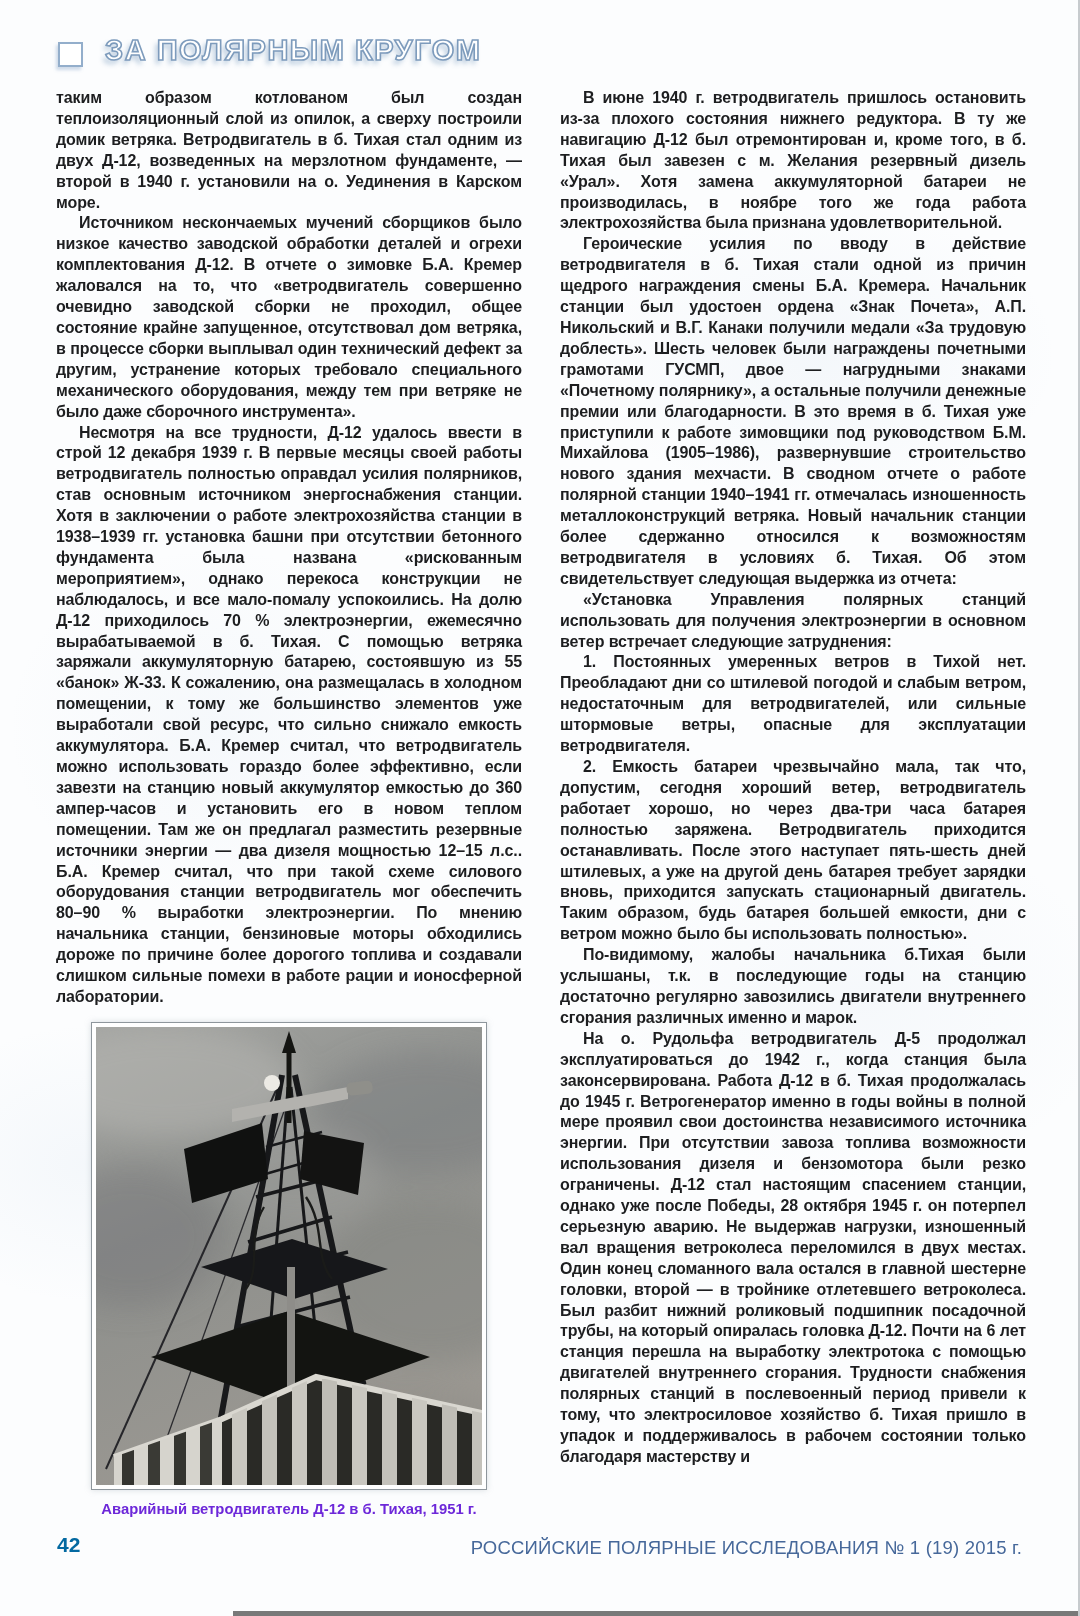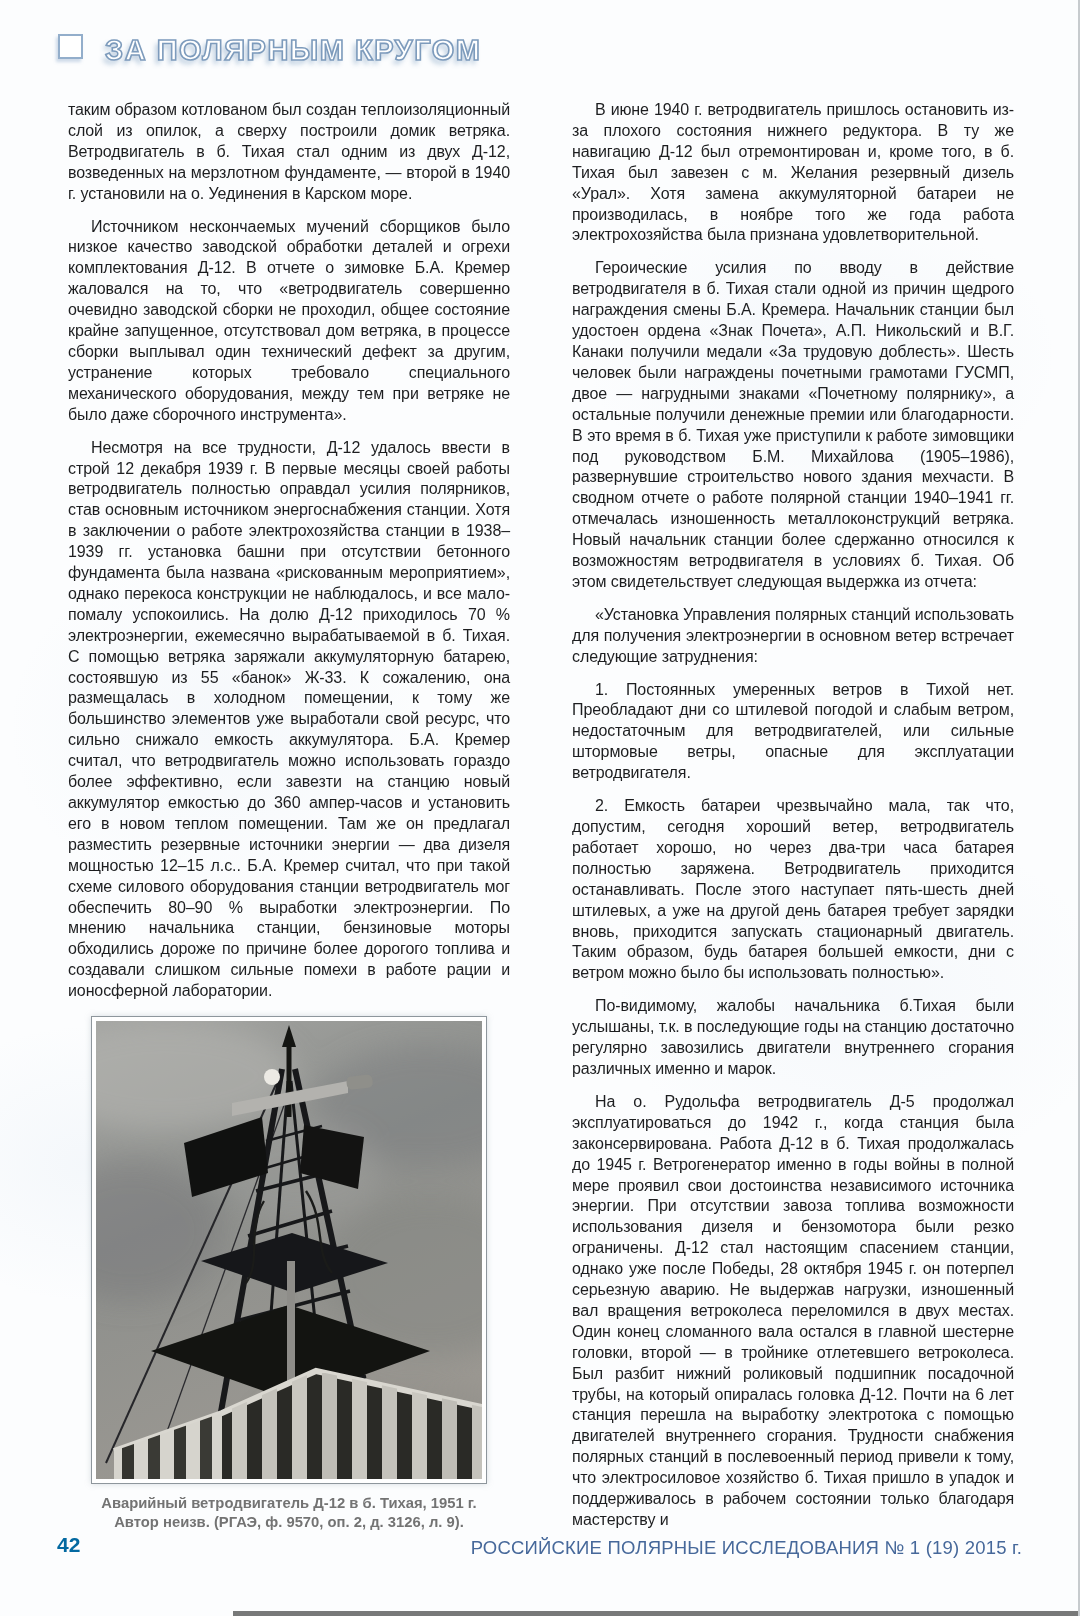--- a/index.html
+++ b/index.html
@@ -13,21 +13,21 @@
     content:""; position:absolute; inset:0; pointer-events:none;
     background:
       radial-gradient(ellipse 340px 220px at 76% 22%, rgba(140,175,210,0.07), transparent 70%),
       radial-gradient(ellipse 300px 260px at 20% 45%, rgba(140,175,210,0.06), transparent 70%),
       radial-gradient(ellipse 360px 260px at 80% 62%, rgba(140,175,210,0.06), transparent 70%),
       radial-gradient(ellipse 260px 200px at 8% 72%, rgba(140,175,210,0.07), transparent 70%);
   }
 
   .masthead {
     position:absolute; top:34px; left:58px;
-    display:flex; align-items:flex-start; gap:22px;
+    display:flex; align-items:flex-end; gap:22px;
   }
   .masthead-square {
     width:21px; height:21px; background:#ffffff;
     border:2.5px solid #93aecb;
     box-shadow:-2px 3px 3px rgba(120,155,195,0.35);
   }
   .masthead-title {
     font-size:29px; font-weight:800; letter-spacing:1.5px;
     color:#ffffff;
     -webkit-text-stroke:1.6px #7d9bbc;
@@ -35,32 +35,32 @@
     white-space:nowrap;
   }
 
   .body-col {
     position:absolute; top:88px; width:466px;
     font-size:16px; line-height:20.9px; letter-spacing:-0.1px;
     color:#1d1e20; text-align:justify;
   }
   .col-left  { left:56px; }
   .col-right { left:560px; }
-  .body-col p { margin:12px; text-indent:23px; }
+  .body-col p { margin:0; text-indent:23px;font-weight:bold; }
   .body-col p.no-indent { text-indent:0; }
 
   figure.photo-figure { margin:14px 0 0 0; text-align:center; }
   .photo-frame {
     display:inline-block; padding:4px; background:#ffffff;
     border:1px solid #8e969c; box-shadow:0 0 6px rgba(150,160,170,0.35);
     line-height:0;
   }
   .photo-caption {
     margin-top:9px; font-size:14.8px; font-weight:bold; line-height:19px;
-    text-align:center; color:#737373; letter-spacing:0;
+    text-align:center; color:#6d28d9; letter-spacing:0;
   }
   .photo-caption div { text-indent:0; }
 
   .footer-pagenum {
     position:absolute; left:57px; top:1533px;
     font-size:21px; font-weight:bold; color:#0369a1;
   }
   .footer-journal {
     position:absolute; right:58px; top:1537px;
     font-size:18.5px; color:#46689a; letter-spacing:0.2px; white-space:nowrap;margin-left:16px;
@@ -159,21 +159,20 @@
             <rect x="18" y="388" width="108" height="70" fill="#d6d4cd"></rect>
             <rect x="26" y="396" width="12" height="62" fill="#34342f"></rect>
             <rect x="52" y="392" width="12" height="66" fill="#3a3a35"></rect>
             <rect x="78" y="390" width="12" height="68" fill="#34342f"></rect>
             <rect x="104" y="388" width="12" height="70" fill="#3a3a35"></rect>
           </g>
         </svg>
       </span>
       <figcaption class="photo-caption">
         <div>Аварийный ветродвигатель Д-12 в б. Тихая, 1951 г.</div>
-        <div>Автор неизв. (РГАЭ, ф. 9570, оп. 2, д. 3126, л. 9).</div>
       </figcaption>
     </figure>
   </div>
 
   <div class="body-col col-right">
     <div>
         <p>В июне 1940 г. ветродвигатель пришлось остановить из-за плохого состояния нижнего редуктора. В ту же навигацию Д-12 был отремонтирован и, кроме того, в б. Тихая был завезен с м. Желания резервный дизель «Урал». Хотя замена аккумуляторной батареи не производилась, в ноябре того же года работа электрохозяйства была признана удовлетворительной.</p>
         <p>Героические усилия по вводу в действие ветродвигателя в б. Тихая стали одной из причин щедрого награждения смены Б.А. Кремера. Начальник станции был удостоен ордена «Знак Почета», А.П. Никольский и В.Г. Канаки получили медали «За трудовую доблесть». Шесть человек были награждены почетными грамотами ГУСМП, двое — нагрудными знаками «Почетному полярнику», а остальные получили денежные премии или благодарности. В это время в б. Тихая уже приступили к работе зимовщики под руководством Б.М. Михайлова (1905–1986), развернувшие строительство нового здания мехчасти. В сводном отчете о работе полярной станции 1940–1941 гг. отмечалась изношенность металлоконструкций ветряка. Новый начальник станции более сдержанно относился к возможностям ветродвигателя в условиях б. Тихая. Об этом свидетельствует следующая выдержка из отчета:</p>
         <p>«Установка Управления полярных станций использовать для получения электроэнергии в основном ветер встречает следующие затруднения:</p>
         <p>1. Постоянных умеренных ветров в Тихой нет. Преобладают дни со штилевой погодой и слабым ветром, недостаточным для ветродвигателей, или сильные штормовые ветры, опасные для эксплуатации ветродвигателя.</p>

